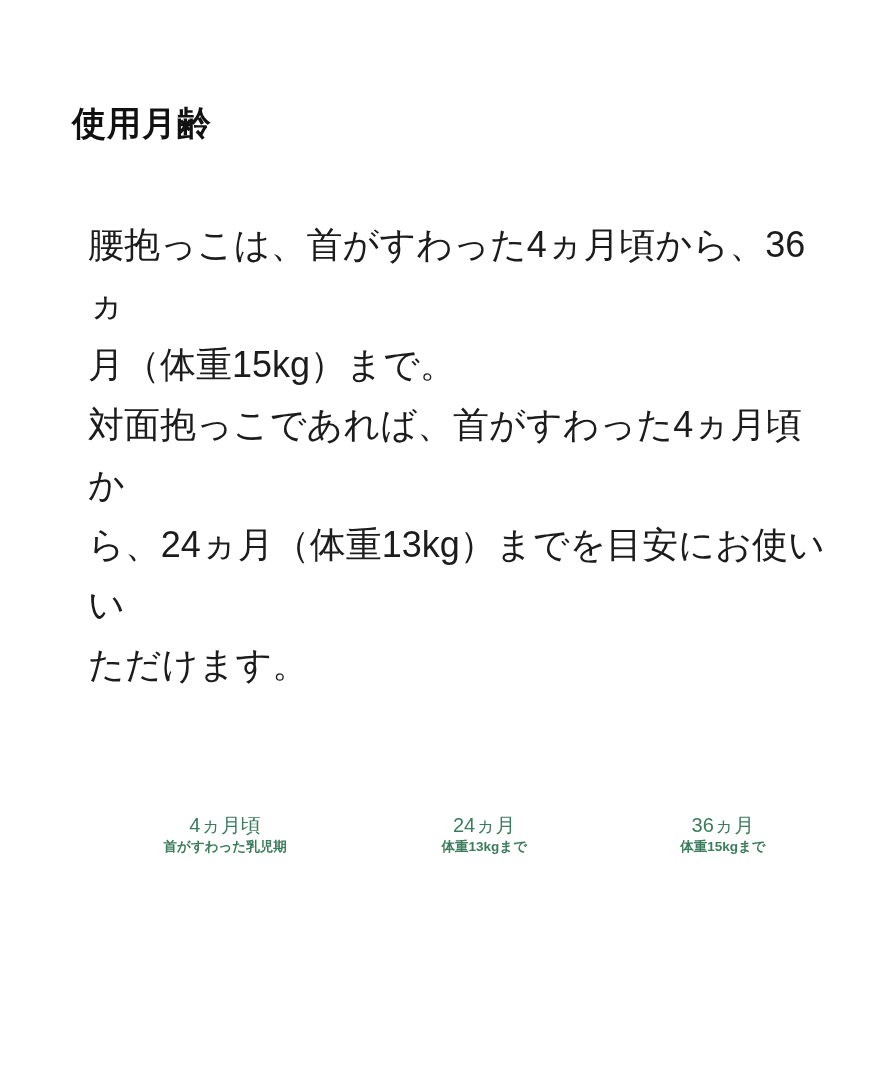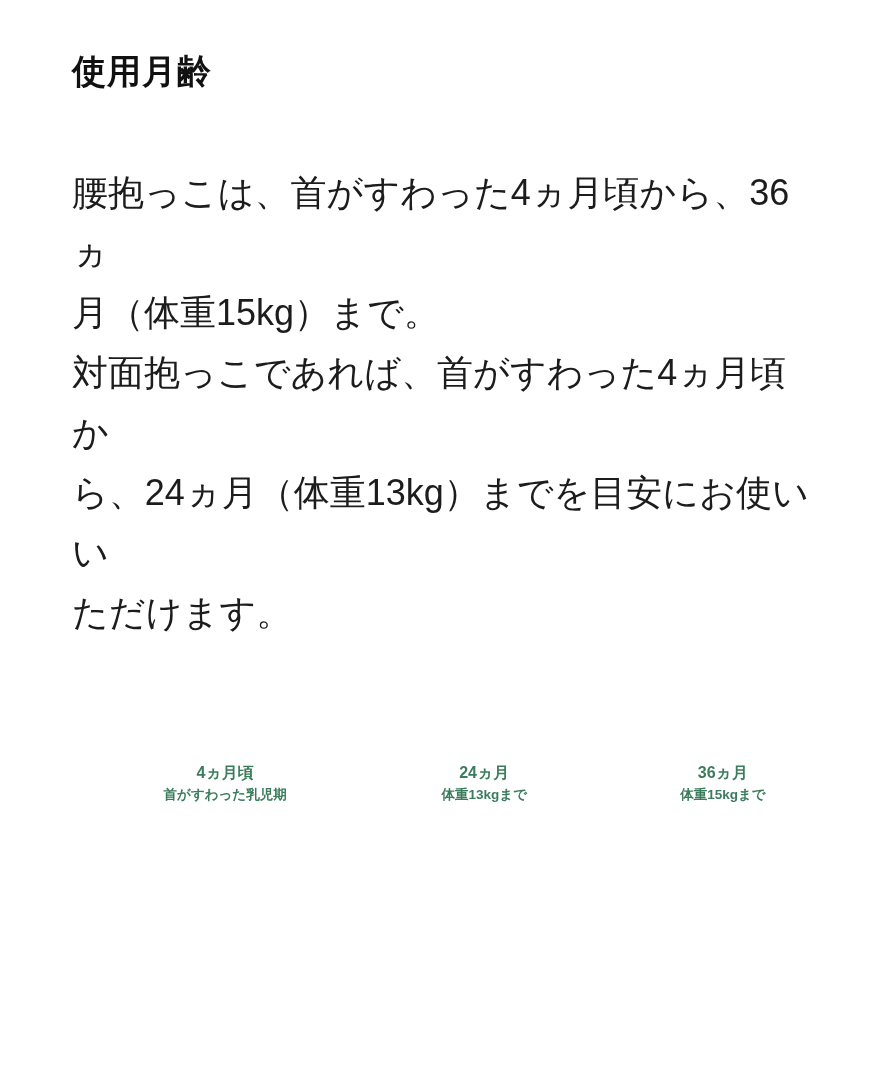--- a/index.html
+++ b/index.html
@@ -1,41 +1,41 @@
 <!DOCTYPE html>
 <html lang="ja"><head>
 <meta charset="utf-8">
 <style>
   html,body{margin:0;padding:0;}
   body{
     width:890px;height:1080px;background:#ffffff;overflow:hidden;
     font-family:"Liberation Sans","DejaVu Sans",sans-serif;
     -webkit-font-smoothing:antialiased;
   }
-  .page{width:890px;height:884px;padding:52px 0 0 72px;box-sizing:border-box;}
+  .page{width:890px;height:884px;padding:104px 0 0 72px;box-sizing:border-box;}
 
   .heading{
     margin:0;font-size:34px;line-height:38px;font-weight:700;
     letter-spacing:1px;color:#111111;
   }
   .body-text{
-    margin:73px 0 0 0;width:750px;
+    margin:73px 0 0 16px;width:750px;
     font-size:36px;line-height:60px;font-weight:400;color:#1c1c1c;
     white-space:pre-line;letter-spacing:0;
   }
   .note-text{margin-top:58px;}
 
   
   .chart{position:relative;margin:115px 0 0 6px;width:732px;}
   .axis-labels{position:relative;height:50px;}
   .axis-label{
     position:absolute;top:5px;transform:translateX(-50%);
     text-align:center;color:#3b7c5c;white-space:nowrap;
   }
-  .axis-title{font-size:16px;line-height:20px;font-weight:700;}
+  .axis-title{font-size:20px;line-height:20px;font-weight:400;}
   .axis-sub{font-size:13.5px;line-height:17px;font-weight:700;margin-top:3px;}
   .t1{left:20.1%;} .t2{left:55.5%;} .t3{left:88.1%;}
 </style>
 </head>
 <body>
 
 <div class="page">
 
   <h2 class="heading">使用月齢</h2>
 

